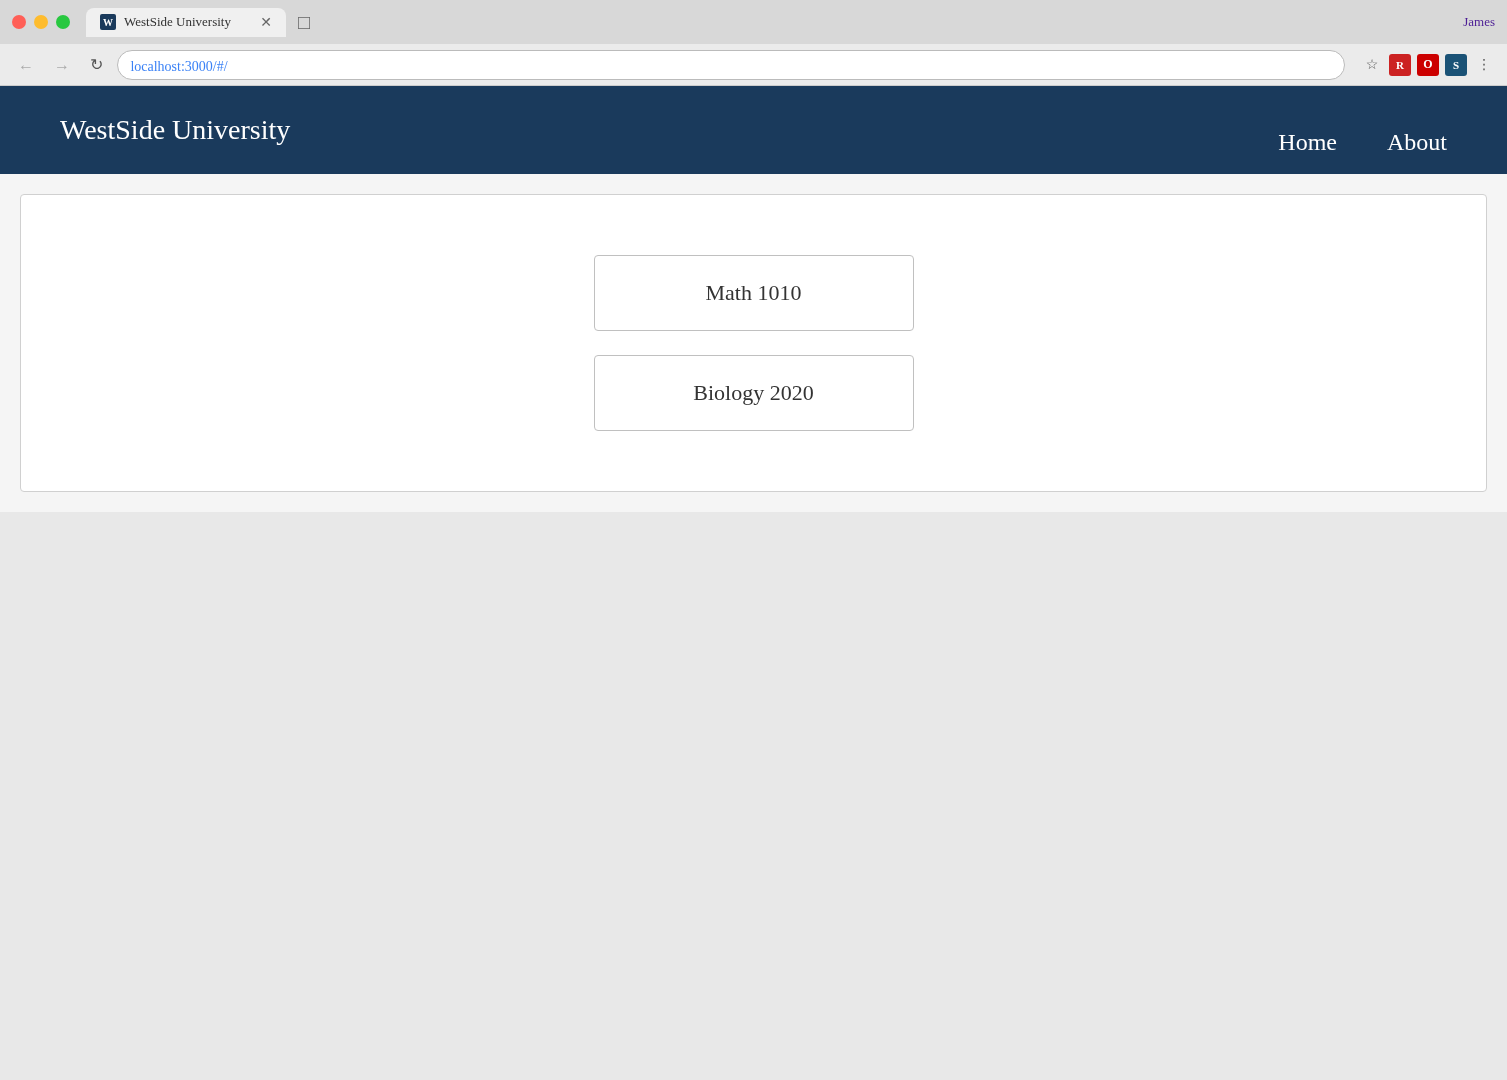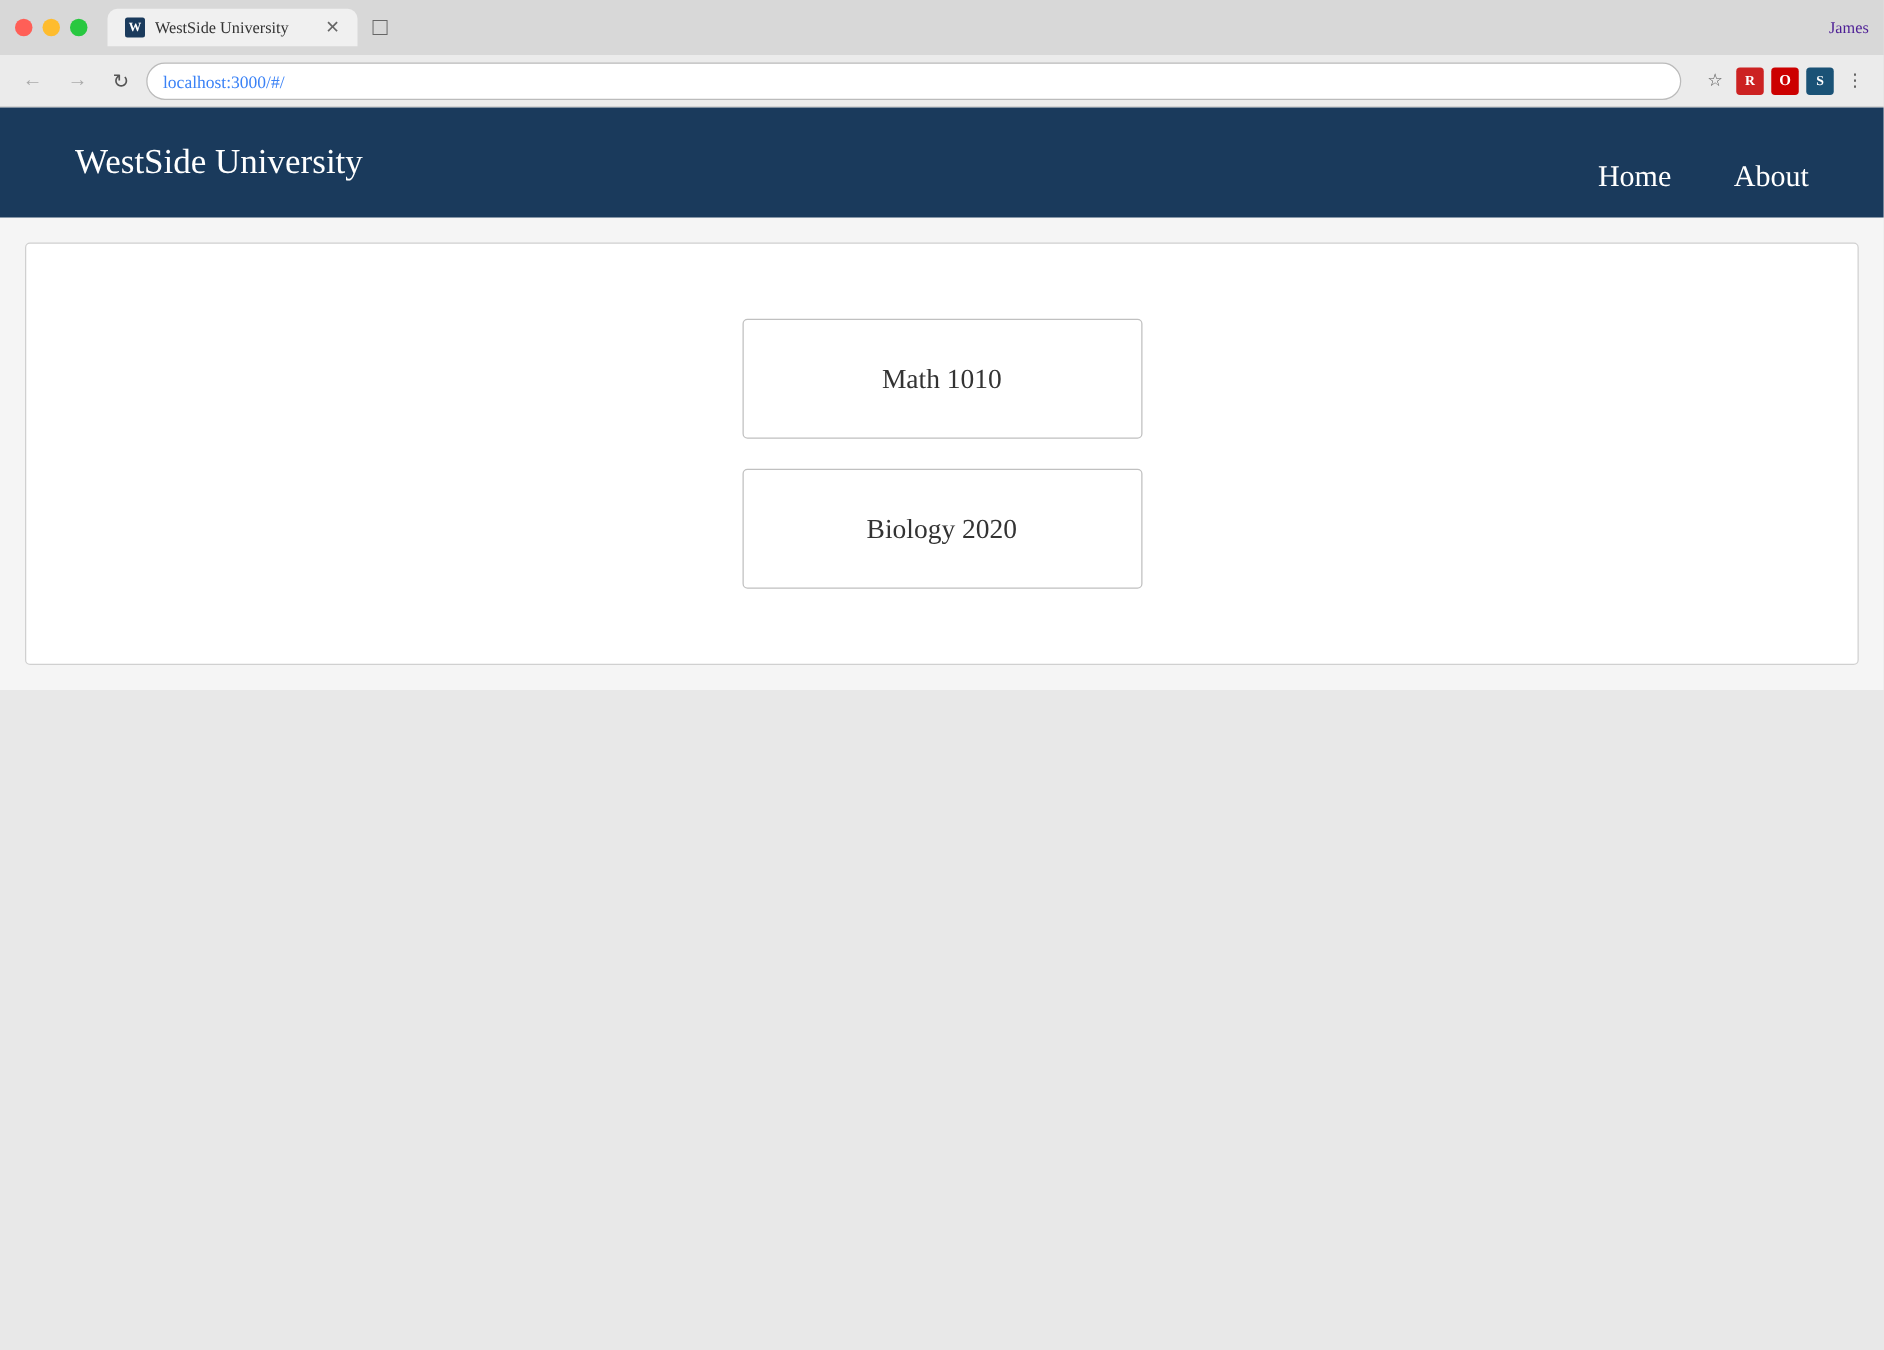--- a/index.html
+++ b/index.html
@@ -226,21 +226,21 @@
       display: flex;
       flex-direction: column;
       align-items: center;
       gap: 24px;
     }
 
     .course-card {
       border: 1px solid #c0c0c0;
       border-radius: 4px;
       width: 320px;
-      height: 96px;
+      height: 76px;
       display: flex;
       align-items: center;
       justify-content: center;
       cursor: pointer;
       background: white;
     }
 
     .course-name {
       font-size: 22px;
       font-family: Georgia, serif;

